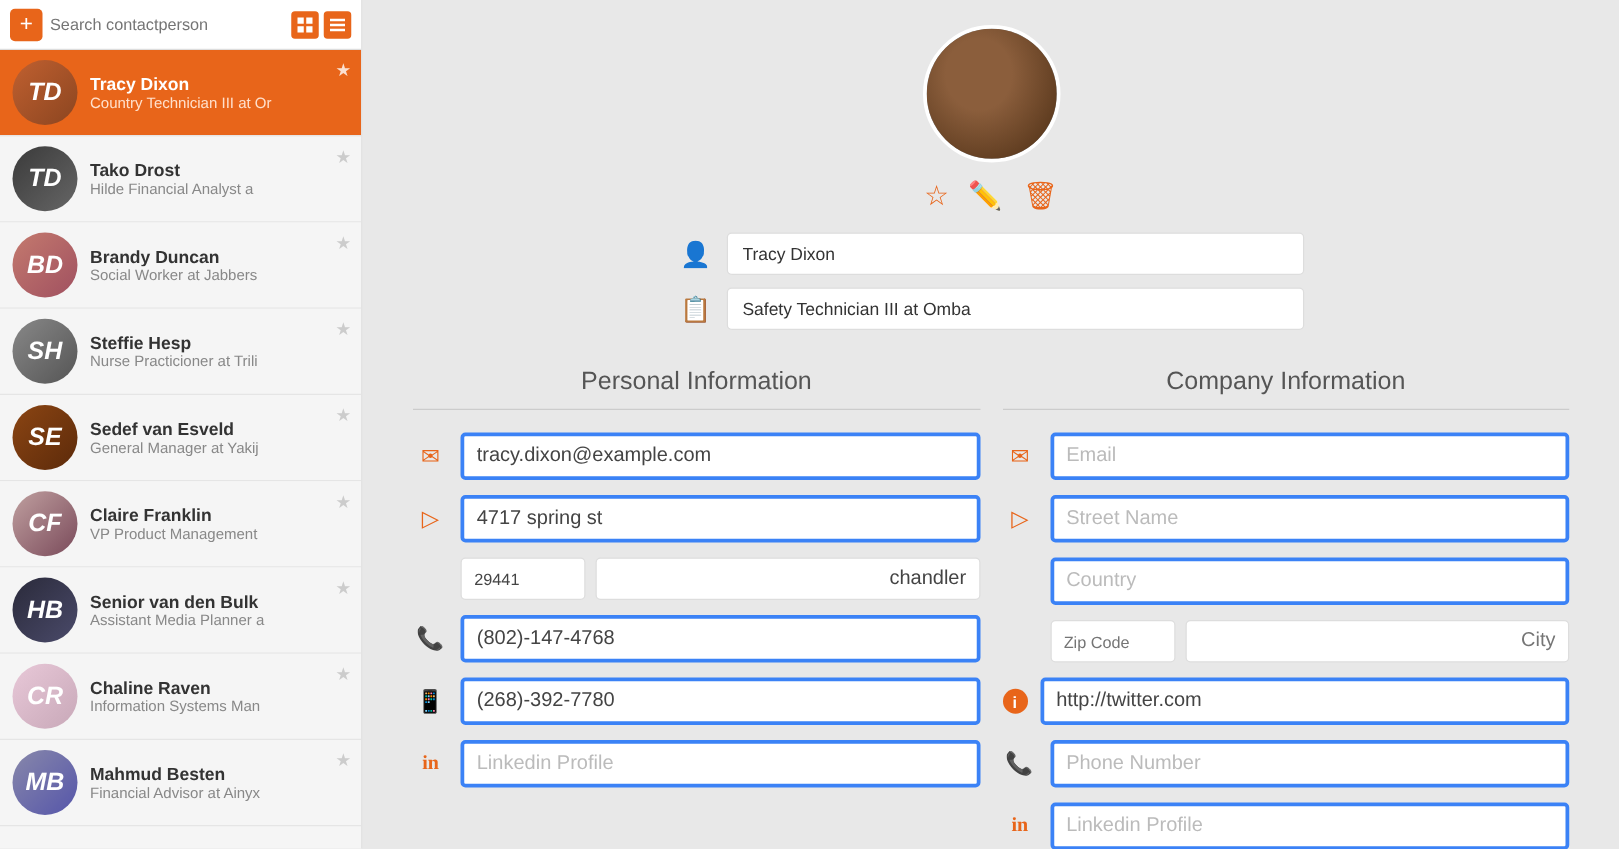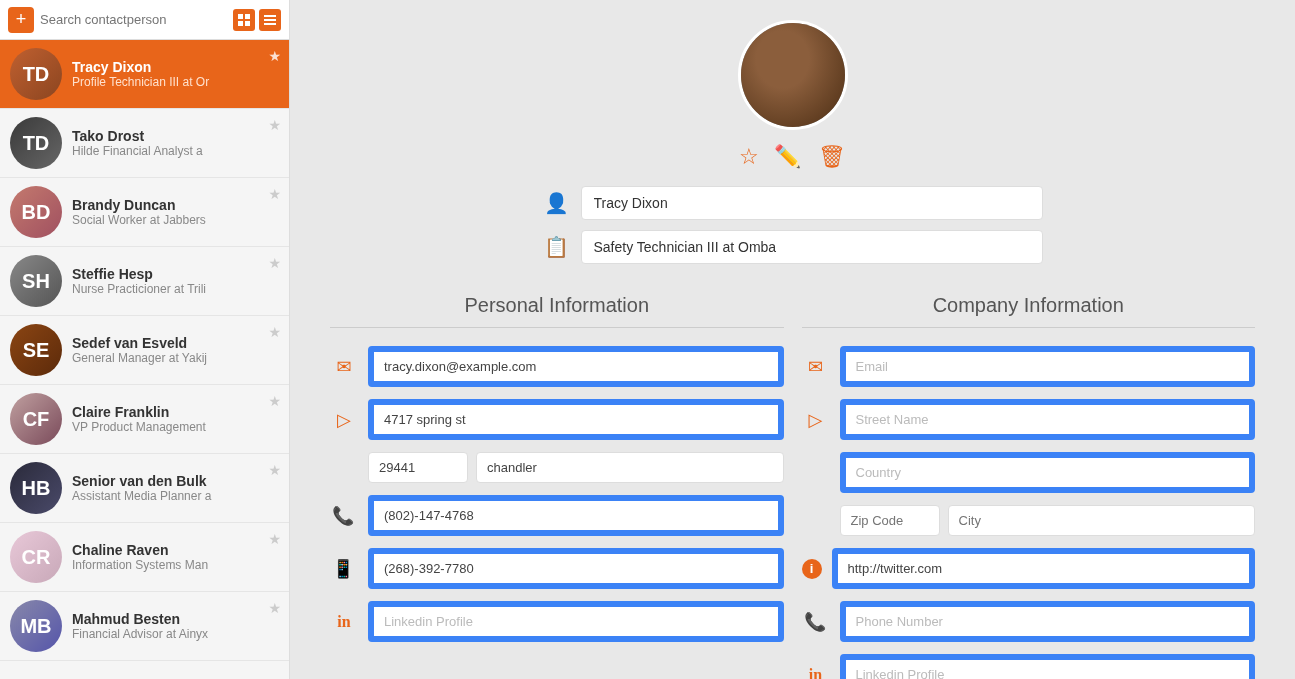--- a/index.html
+++ b/index.html
@@ -87,20 +87,21 @@
     .contact-item.active .star-icon { color: white; }
 
     .contact-avatar {
       width: 52px;
       height: 52px;
       border-radius: 50%;
       overflow: hidden;
       flex-shrink: 0;
       margin-right: 10px;
       background: #ccc;
+      font-style: italic;
     }
 
     .contact-avatar .avatar-placeholder {
       width: 100%; height: 100%;
       display: flex; align-items: center; justify-content: center;
       font-size: 20px;
       font-weight: bold;
       color: white;
     }
 
@@ -219,24 +220,24 @@
     .field-row-icon {
       font-size: 18px;
       color: #e8651a;
       width: 28px;
       text-align: center;
       flex-shrink: 0;
     }
 
     .field-input {
       flex: 1;
-      border: 6px solid #3b82f6;
+      border: 3px solid #3b82f6;
       border-radius: 4px;
       padding: 7px 10px;
-      font-size: 13px;
+      font-size: 16px;
       background: white;
       outline: none;
       color: #444;
     }
 
     .field-input::placeholder { color: #bbb; }
 
     .zip-city-row {
       display: flex;
       gap: 8px;
@@ -253,24 +254,25 @@
       background: white;
       outline: none;
       color: #444;
     }
 
     .city-input {
       flex: 1;
       border: 1px solid #ddd;
       border-radius: 4px;
       padding: 7px 10px;
-      font-size: 13px;
+      font-size: 16px;
       background: white;
       outline: none;
       color: #444;
+      text-align: right;
     }
   </style>
 </head>
 <body>
 
 <div id="sidebar">
   <div id="sidebar-header">
     <button id="add-btn">+</button>
     <input id="search-input" type="text" placeholder="Search contactperson" style="">
     <div class="view-icons">
@@ -292,21 +294,21 @@
     </div>
   </div>
 
   <div id="contact-list">
   <div class="contact-item active">
         <div class="contact-avatar" style="background: linear-gradient(135deg, rgb(192, 96, 48), rgb(139, 69, 32));">
           <div class="avatar-placeholder">TD</div>
         </div>
         <div class="contact-info">
           <div class="contact-name">Tracy Dixon</div>
-          <div class="contact-title">Profile Technician III at Or</div>
+          <div class="contact-title">Country Technician III at Or</div>
         </div>
         <span class="star-icon">★</span>
       </div>
       <div class="contact-item">
         <div class="contact-avatar" style="background: linear-gradient(135deg, rgb(58, 58, 58), rgb(102, 102, 102));">
           <div class="avatar-placeholder">TD</div>
         </div>
         <div class="contact-info">
           <div class="contact-name">Tako Drost</div>
           <div class="contact-title">Hilde Financial Analyst a</div>

